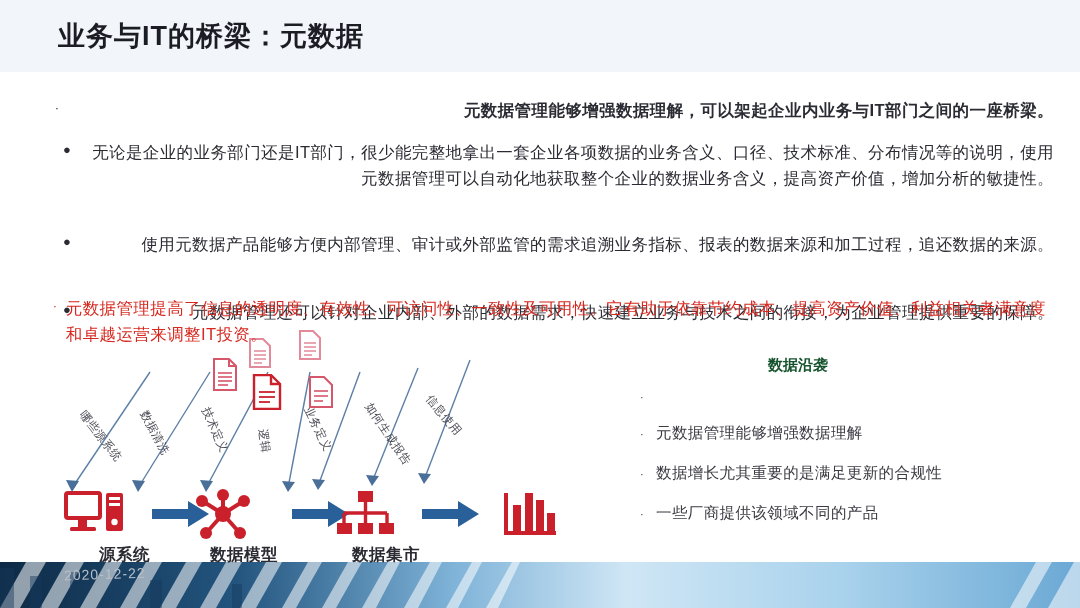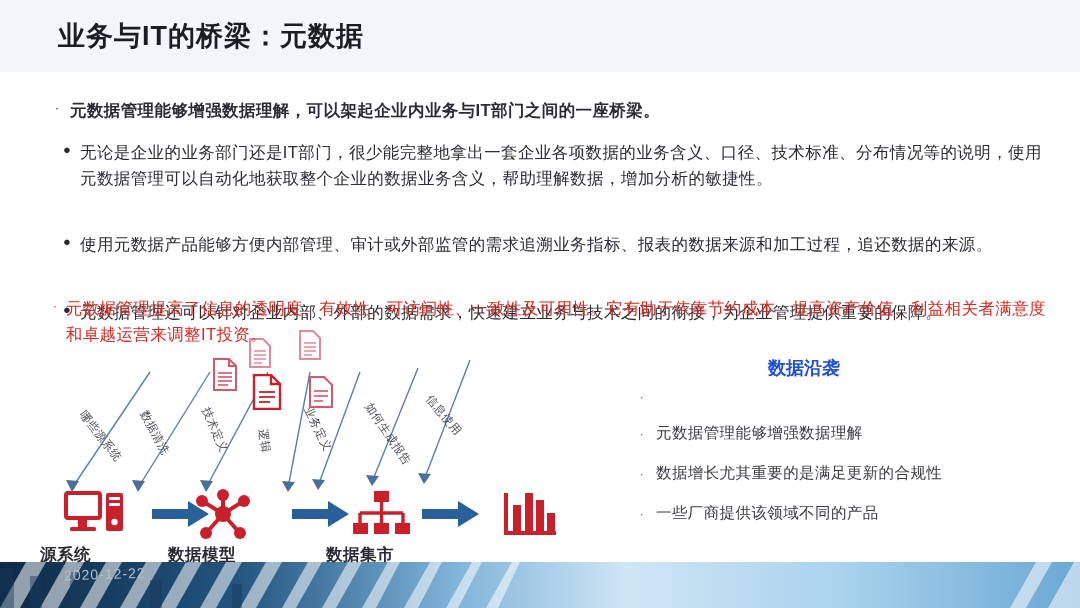--- a/index.html
+++ b/index.html
@@ -43,20 +43,21 @@
   }
   .bullet .marker {
     flex: 0 0 auto;
     text-align: center;
     line-height: 1.55;
   }
   .bullet .btext {
     flex: 1 1 auto;
     line-height: 1.56;
     letter-spacing: 0.4px;
+    text-align: right;
   }
 
   
   .lvl1 { left: 44px; width: 1010px; font-size: 16.5px; }
   .lvl1 .marker { width: 26px; font-size: 13px; color: #2b2b33; }
   .lvl1 .btext { font-weight: bold; }
 
   
   .lvl2 { left: 54px; width: 1000px; font-size: 16.5px; }
   .lvl2 .marker { width: 26px; font-size: 13px; }
@@ -88,43 +89,43 @@
     display: flex; align-items: baseline;
     font-size: 15.5px; color: #3a3a42;
     margin-bottom: 19px;
     letter-spacing: 0.4px;
   }
   .sub-item .sdot { width: 28px; font-size: 12px; text-align: center; color: #55555f; }
 
   
   .lineage-label {
     position: absolute; left: 768px; top: 356px;
-    font-size: 18px; font-weight: bold; color: #1d4ed8;
+    font-size: 15px; font-weight: bold; color: #14532d;
     z-index: 8; white-space: nowrap;
   }
 
   
   .flow {
     position: absolute; left: 40px; top: 486px;
     width: 580px; height: 80px;
     z-index: 4;
   }
   .flow-node {
     position: absolute;
-    width: 110px; text-align: left;
+    width: 110px; text-align: right;
   }
   .flow-node .glyph { height: 56px; display: flex; align-items: center; justify-content: center; }
   .flow-node .nlabel {
     font-size: 16.5px; font-weight: bold; color: #2b2b33;
     letter-spacing: 0.5px; white-space: nowrap;
     margin-top: 2px;
   }
   .n1 { left: 0px; }
   .n2 { left: 128px; }
-  .n3 { left: 286px; }
+  .n3 { left: 270px; }
   .n4 { left: 410px; width: 160px; }
 
   .arrow { position: absolute; top: 14px; }
   .a1 { left: 112px; }
   .a2 { left: 252px; }
   .a3 { left: 382px; }
 
   
   .conn-layer {
     position: absolute; left: 0; top: 0; width: 1080px; height: 608px;
@@ -167,21 +168,21 @@
 
   <div class="body-area">
 
     <div class="bullet lvl1 b1">
       <span class="marker">·</span>
       <span class="btext">元数据管理能够增强数据理解，可以架起企业内业务与IT部门之间的一座桥梁。</span>
     </div>
 
     <div class="bullet lvl2 b2">
       <span class="marker">●</span>
-      <span class="btext">无论是企业的业务部门还是IT部门，很少能完整地拿出一套企业各项数据的业务含义、口径、技术标准、分布情况等的说明，使用元数据管理可以自动化地获取整个企业的数据业务含义，帮助理解数据，增加分析的敏捷性。</span>
+      <span class="btext">无论是企业的业务部门还是IT部门，很少能完整地拿出一套企业各项数据的业务含义、口径、技术标准、分布情况等的说明，使用元数据管理可以自动化地获取整个企业的数据业务含义，提高资产价值，增加分析的敏捷性。</span>
     </div>
 
     <div class="bullet lvl2 b3">
       <span class="marker">●</span>
       <span class="btext">使用元数据产品能够方便内部管理、审计或外部监管的需求追溯业务指标、报表的数据来源和加工过程，追还数据的来源。</span>
     </div>
 
     <div class="bullet lvl2 b4">
       <span class="marker">●</span>
       <span class="btext">元数据管理还可以针对企业内部、外部的数据需求，快速建立业务与技术之间的衔接，为企业管理提供重要的保障。</span>

